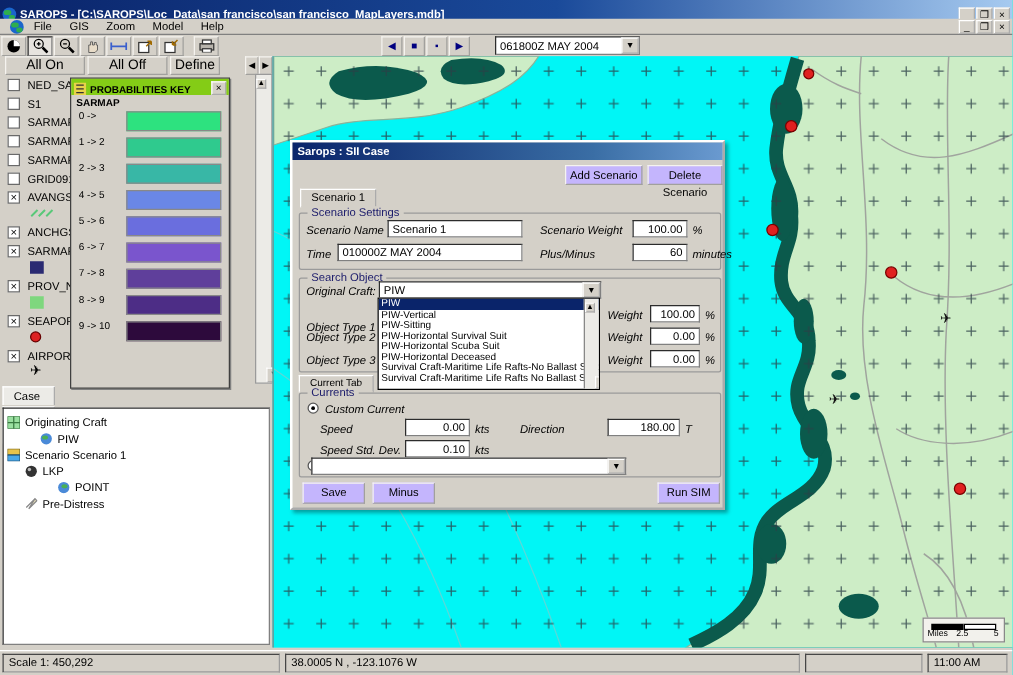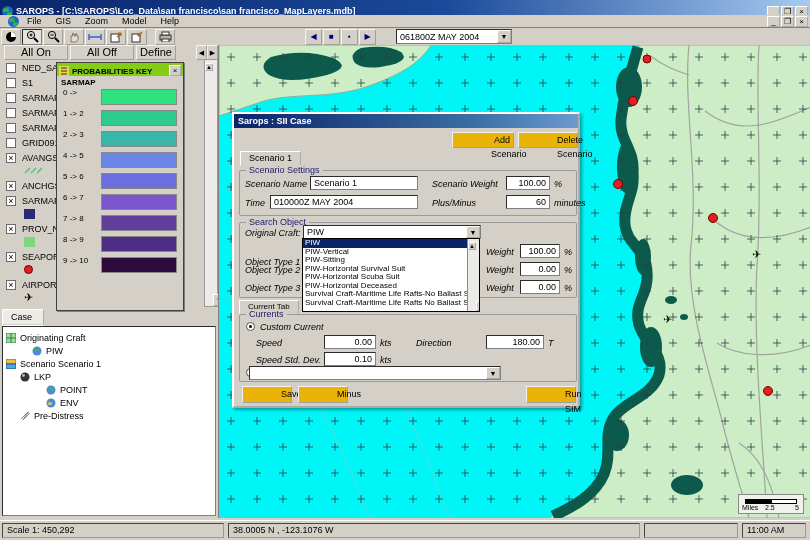--- a/index.html
+++ b/index.html
@@ -74,21 +74,21 @@
   .scalebox .lbl{ position:absolute; left:3px; bottom:2px;}
   .scalebox .bar-b{ position:absolute; left:6px; top:4px; width:26px; height:5px; background:#000;}
   .scalebox .bar-w{ position:absolute; left:32px; top:4px; width:26px; height:5px; background:#fff; border:1px solid #000;}
   .scalebox .n1{ position:absolute; left:26px; bottom:2px;}
   .scalebox .n2{ position:absolute; left:56px; bottom:2px;}
   
   .dialog{ left:232px; top:112px; width:348px; height:296px; background:#d4d0c8;
     border:2px outset #fff; box-shadow:2px 2px 3px rgba(0,0,0,.35); position:absolute; z-index:10;}
   .dlg-title{ height:14px; background:linear-gradient(90deg,#0a246a,#3a6ea5 70%,#6a9ad0);
     color:#fff; font-size:9px; font-weight:bold; display:flex; align-items:center; padding-left:4px;}
-  .btn{ background:#eab308; border:1px outset #f5f3ef; font-size:9px; text-align:center;padding-left:38px; }
+  .btn{ background:#c4b5fd; border:1px outset #f5f3ef; font-size:9px; text-align:center; }
   .group{ position:absolute; border:1px solid #9a9a9a; border-radius:2px; }
   .group-label{ position:absolute; top:-6px; left:6px; background:#d4d0c8; padding:0 3px; font-size:9px; color:#1a1a6a;}
   .fld{ background:#fff; border:1px inset #808080; font-size:9px; padding:0 3px; display:flex; align-items:center; position:absolute; height:14px;}
   .fld.num{ justify-content:flex-end; }
   .lab{ position:absolute; font-size:9px; white-space:nowrap;font-style:italic; }
   .tab{ position:absolute; background:#d4d0c8; border:1px outset #fff; border-bottom:1px solid #d4d0c8;
     font-size:9px; padding:1px 8px 0 8px; height:15px; }
   .combo{ background:#fff; border:1px inset #808080; position:absolute; height:14px; font-size:9px;
     display:flex; align-items:center; padding-left:3px;}
   .combo .arrow{ margin-left:auto; width:14px; height:12px; background:#d4d0c8; border:1px outset #fff;
@@ -293,27 +293,20 @@
         </svg>
       <span>LKP</span>
     </div>
     <div class="trow" style="margin-left:40px">
       <svg class="ticon" width="10" height="10">
           <circle cx="5" cy="5" r="4.5" fill="#4a8ad8"></circle>
           <ellipse cx="5.6" cy="4" rx="2.4" ry="1.6" fill="#49b055"></ellipse>
         </svg>
       <span>POINT</span>
     </div>
-    <div class="trow" style="margin-left:40px">
-      <svg class="ticon" width="10" height="10">
-          <circle cx="5" cy="5" r="4.5" fill="#4a8ad8"></circle>
-          <ellipse cx="4" cy="5.6" rx="2.4" ry="1.6" fill="#d8c24a"></ellipse>
-        </svg>
-      <span>ENV</span>
-    </div>
     <div class="trow" style="margin-left:14px">
       <svg class="ticon" width="10" height="10">
           <path d="M1 8 L8 1 M8 1 l1.5 1.5 L3 9 Z" stroke="#888" fill="#e8e0b8"></path>
         </svg>
       <span>Pre-Distress</span>
     </div>
   </div>
 </div>
 
 <div class="legend">

